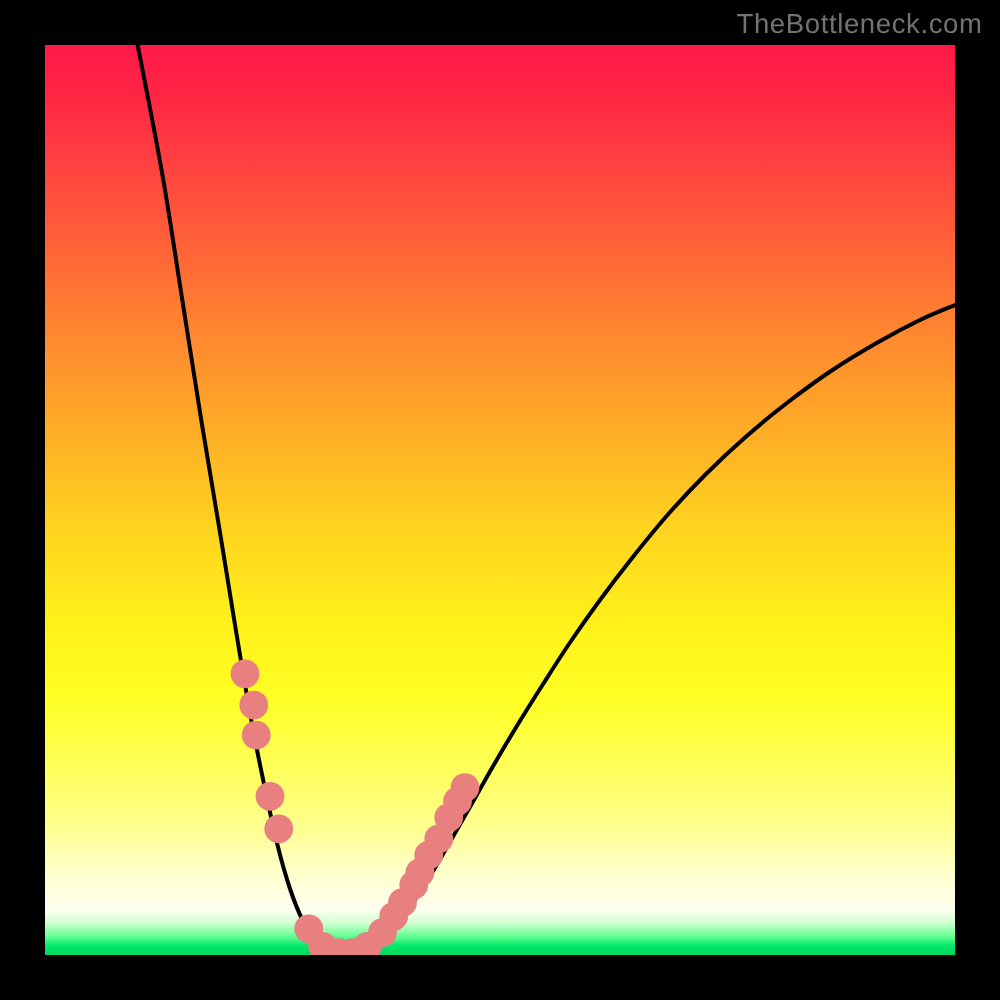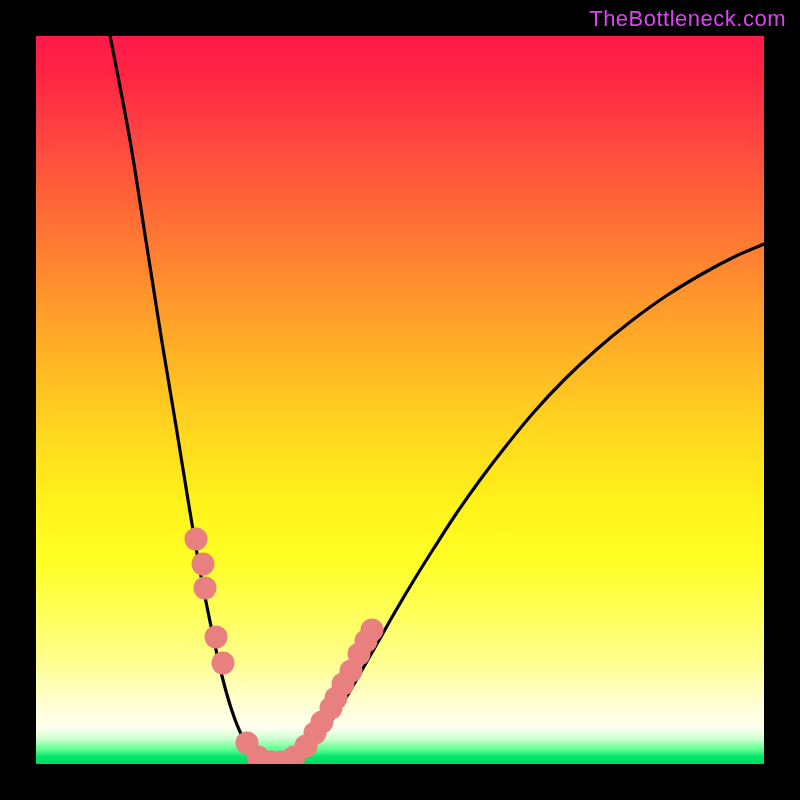--- a/index.html
+++ b/index.html
@@ -52,21 +52,21 @@
       #cfffd0 96.5%,
       #60ff90 98%,
       #00e86a 99%,
       #00d860 100%
     );
   }
   .watermark {
     position: absolute;
     top: 6px;
     right: 14px;
-    color: #d946ef;
+    color: #737373;
     font-size: 22px;
     font-weight: 400;
     letter-spacing: 0.5px;
     user-select: none;
   }
   svg.overlay {
     position: absolute;
     top: 0;
     left: 0;
     width: 100%;

